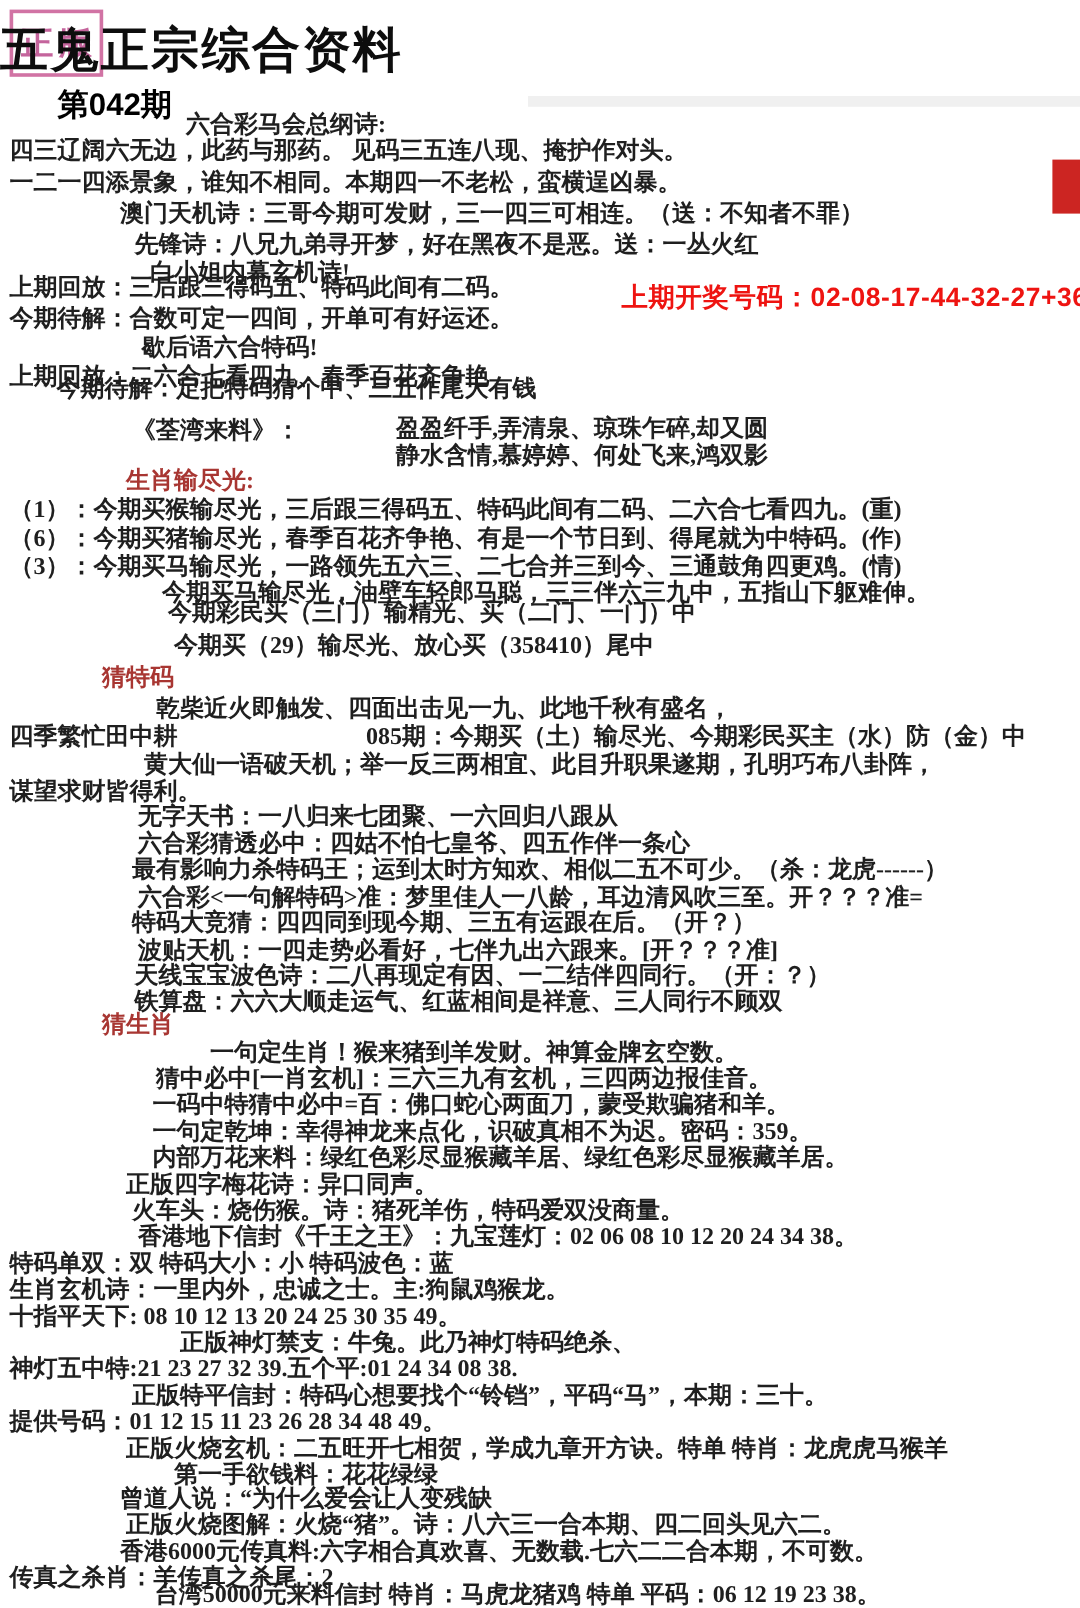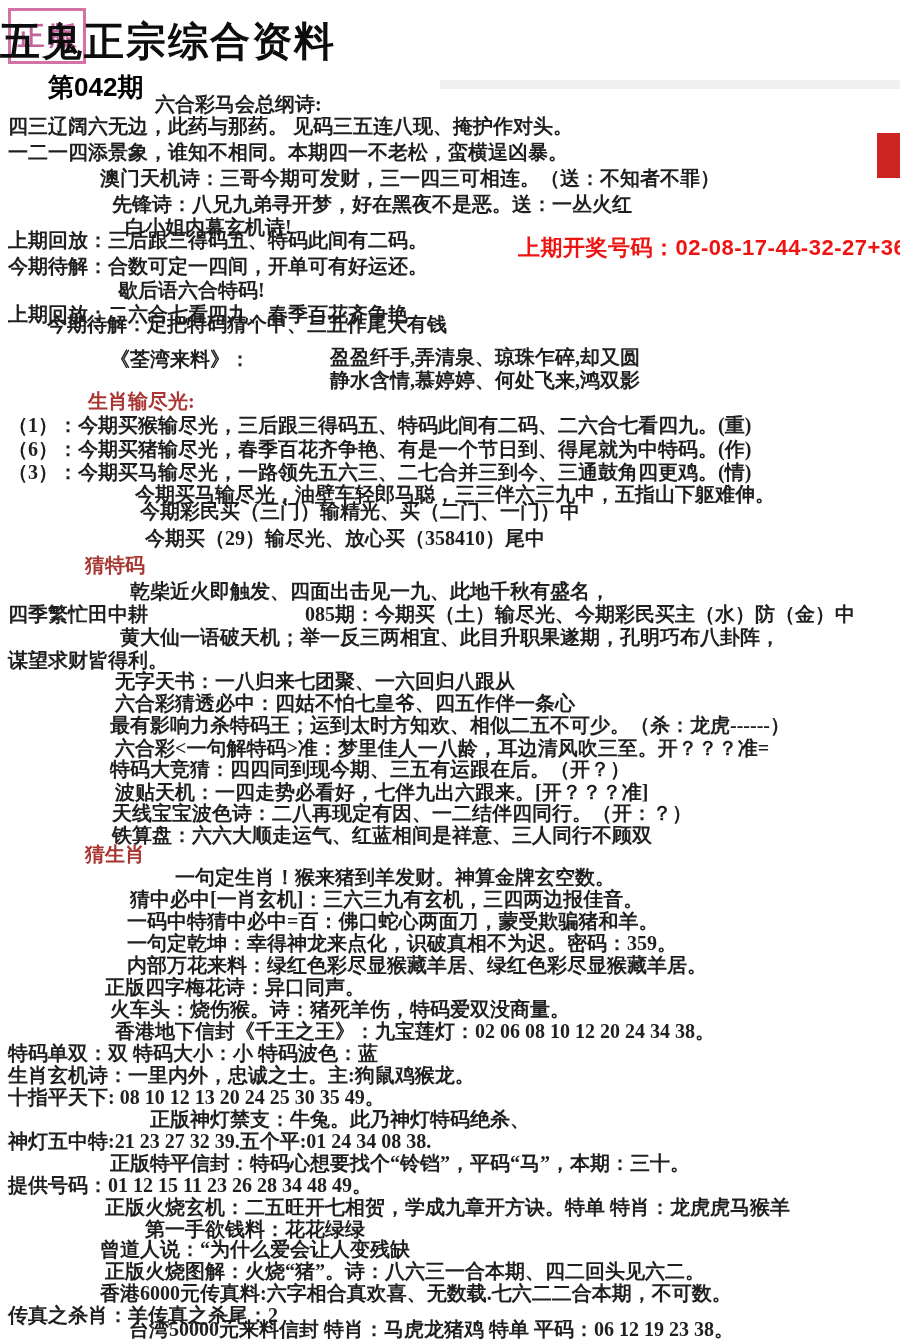--- a/index.html
+++ b/index.html
@@ -40,21 +40,21 @@
       <div class="line" style="top: 216px; left: 125px;">白小姐内幕玄机诗!</div>
       <div class="line" style="top: 229px; left: 8px;">上期回放：三后跟三得码五、特码此间有二码。</div>
       <div class="line draw-red" style="top: 236px; left: 518px;">上期开奖号码：02-08-17-44-32-27+36</div>
       <div class="line" style="top: 255px; left: 8px;">今期待解：合数可定一四间，开单可有好运还。</div>
       <div class="line" style="top: 279px; left: 118px;">歇后语六合特码!</div>
       <div class="line" style="top: 303px; left: 8px;">上期回放：二六合七看四九、春季百花齐争艳</div>
       <div class="line" style="top: 313px; left: 8px; margin-left: 39px;">今期待解：定把特码猜个中、三五作尾大有钱</div>
       <div class="line" style="top: 348px; left: 110px;">《荃湾来料》：</div>
       <div class="line" style="top: 346px; left: 330px;">盈盈纤手,弄清泉、琼珠乍碎,却又圆</div>
       <div class="line" style="top: 369px; left: 330px;">静水含情,慕婷婷、何处飞来,鸿双影</div>
-      <div class="line rh" style="top: 390px; left: 88px;">生肖输尽光:</div>
+      <div class="line rh" style="top: 390px; left: 105px;">生肖输尽光:</div>
       <div class="line" style="top: 414px; left: 8px;">（1）：今期买猴输尽光，三后跟三得码五、特码此间有二码、二六合七看四九。(重)</div>
       <div class="line" style="top: 438px; left: 8px;">（6）：今期买猪输尽光，春季百花齐争艳、有是一个节日到、得尾就为中特码。(作)</div>
       <div class="line" style="top: 461px; left: 8px;">（3）：今期买马输尽光，一路领先五六三、二七合并三到今、三通鼓角四更鸡。(情)</div>
       <div class="line" style="top: 483px; left: 135px;">今期买马输尽光，油壁车轻郎马聪，三三伴六三九中，五指山下躯难伸。</div>
       <div class="line" style="top: 500px; left: 140px; text-align: center;">今期彩民买（三门）输精光、买（二门、一门）中</div>
       <div class="line" style="top: 527px; left: 145px;">今期买（29）输尽光、放心买（358410）尾中</div>
       <div class="line rh" style="top: 554px; left: 85px;">猜特码</div>
       <div class="line" style="top: 580px; left: 130px;">乾柴近火即触发、四面出击见一九、此地千秋有盛名，</div>
       <div class="line" style="top: 603px; left: 8px;">四季繁忙田中耕</div>
       <div class="line" style="top: 603px; left: 305px;">085期：今期买（土）输尽光、今期彩民买主（水）防（金）中</div>

